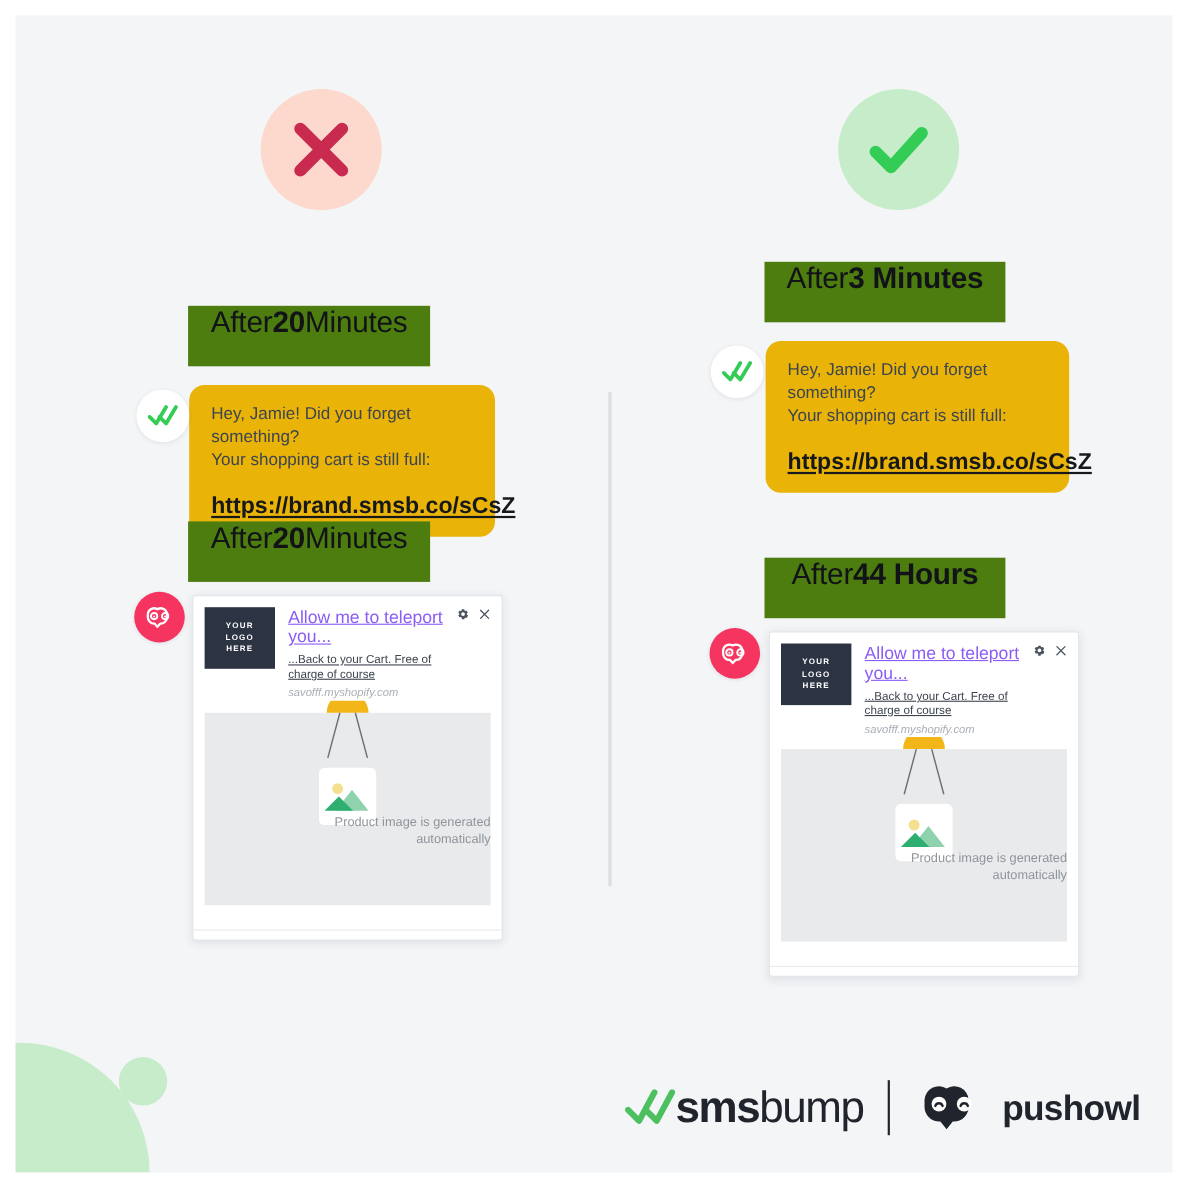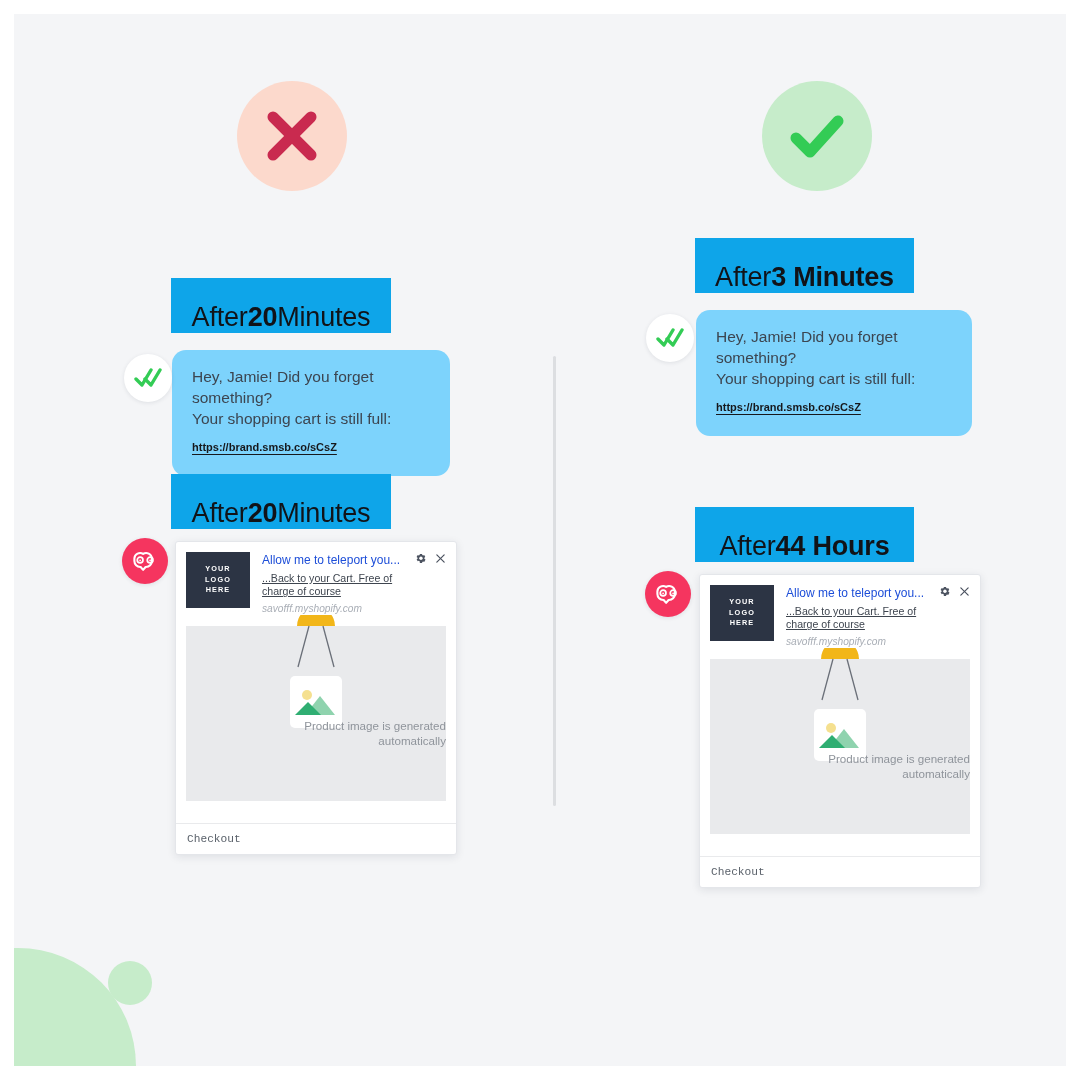--- a/index.html
+++ b/index.html
@@ -65,23 +65,23 @@
     display: flex;
     align-items: center;
     justify-content: center;
   }
   .status-circle.bad  { left: 223px; top: 67px;  background: #fcd9cc; }
   .status-circle.good { left: 748px; top: 67px;  background: #c6ecca; }
 
   
   .caption {
     position: absolute;
-    background: #0ea5e9;
-    display: flex;
-    align-items: flex-end;
+    background: #4d7c0f;
+    display: flex;
+    align-items: flex-start;
     justify-content: center;
     box-sizing: border-box;
     white-space: nowrap;
     color: #111318;
     letter-spacing: -0.2px;
   }
   .caption .thin { font-weight: 300; }
   .caption .bold { font-weight: 700; }
 
   #caption-l1 { left: 157px; top: 264px; width: 220px; height: 55px; font-size: 27px; }
@@ -108,36 +108,36 @@
     box-shadow: 0 1px 4px rgba(30,40,60,0.10);
   }
   .avatar.owl {
     width: 46px; height: 46px;
     background: #f5355f;
     box-shadow: 0 1px 4px rgba(30,40,60,0.10);
   }
 
   .bubble {
     position: absolute;
-    background: #7dd3fc;
+    background: #eab308;
     border-radius: 14px;
     box-sizing: border-box;
     padding: 16px 20px 18px 20px;
     color: #3c4550;
     font-size: 15.5px;
     line-height: 21px;
   }
   .bubble .link {
     display: block;
-    margin-top: 8px;
+    margin-top: 20px;
     font-weight: 700;
     color: #16181c;
     text-decoration: underline;
     text-underline-offset: 3px;
-    font-size: 11px;
+    font-size: 21px;
   }
   #bubble-left  { left: 48px;  top: 12px; width: 278px; }
   #bubble-right { left: 50px;  top: 11px; width: 276px; }
 
   
   .push-card {
     position: absolute;
     background: #ffffff;
     border: 1px solid #e4e6ea;
     border-radius: 3px;
@@ -158,23 +158,24 @@
     align-items: center;
     justify-content: center;
     color: #ffffff;
     font-size: 7.3px;
     font-weight: 700;
     letter-spacing: 1.1px;
     line-height: 10.5px;
   }
   .push-text { flex: 1; padding-left: 12px; position: relative; padding-right: 34px; }
   .push-title {
-    font-size: 12px;
-    color: #1d4ed8;
+    font-size: 16px;
+    color: #8b5cf6;
     margin: 1px 0 5px 0;
+    text-decoration: underline;
   }
   .push-body {
     font-size: 10.6px;
     color: #3e454f;
     margin-bottom: 5px;
     line-height: 13px;
     text-decoration: underline;
   }
   .push-domain { font-size: 10.2px; color: #a9aeb6; font-style: italic; }
 
@@ -438,14 +439,32 @@
         <div>Product image is generated</div>
         <div>automatically</div>
       </div>
     </div>
     <div class="push-actions">
       <div class="push-btn">Checkout</div>
       <div class="push-btn">Continue Shopping</div>
     </div>
   </div>
 
+  <div id="footer">
+    <svg width="46" height="36" viewBox="0 0 46 36">
+      <polyline points="3,20 13,30 27,4" fill="none" stroke="#4cbf5e" stroke-width="5.5" stroke-linecap="round" stroke-linejoin="round"></polyline>
+      <polyline points="19,20 29,30 43,4" fill="none" stroke="#4cbf5e" stroke-width="5.5" stroke-linecap="round" stroke-linejoin="round"></polyline>
+    </svg>
+    <div class="smsbump-word"><span class="b1">sms</span><span class="b2">bump</span></div>
+
+    <div class="logo-sep"></div>
+
+    <svg width="62" height="48" viewBox="0 0 34 26">
+      <path d="M3 9 a7.2 7.2 0 0 1 11 -5.6 a7.2 7.2 0 0 1 11 5.6 v3.5 a7.4 7.4 0 0 1 -7.4 7.4 h-0.5 l-3.1 3.9 l-3.1 -3.9 h-0.5 A7.4 7.4 0 0 1 3 12.5 Z" fill="#20242c"></path>
+      <circle cx="10.2" cy="11.2" r="3.7" fill="#ffffff"></circle>
+      <circle cx="22.8" cy="11.2" r="3.7" fill="#ffffff"></circle>
+      <path d="M8.4 12.1 a1.9 1.9 0 0 1 3.6 0" fill="none" stroke="#20242c" stroke-width="1.2" stroke-linecap="round"></path>
+      <path d="M21 12.1 a1.9 1.9 0 0 1 3.6 0" fill="none" stroke="#20242c" stroke-width="1.2" stroke-linecap="round"></path>
+    </svg>
+    <div class="pushowl-word">pushowl</div>
+  </div>
 
 </div>
 
 </body></html>

